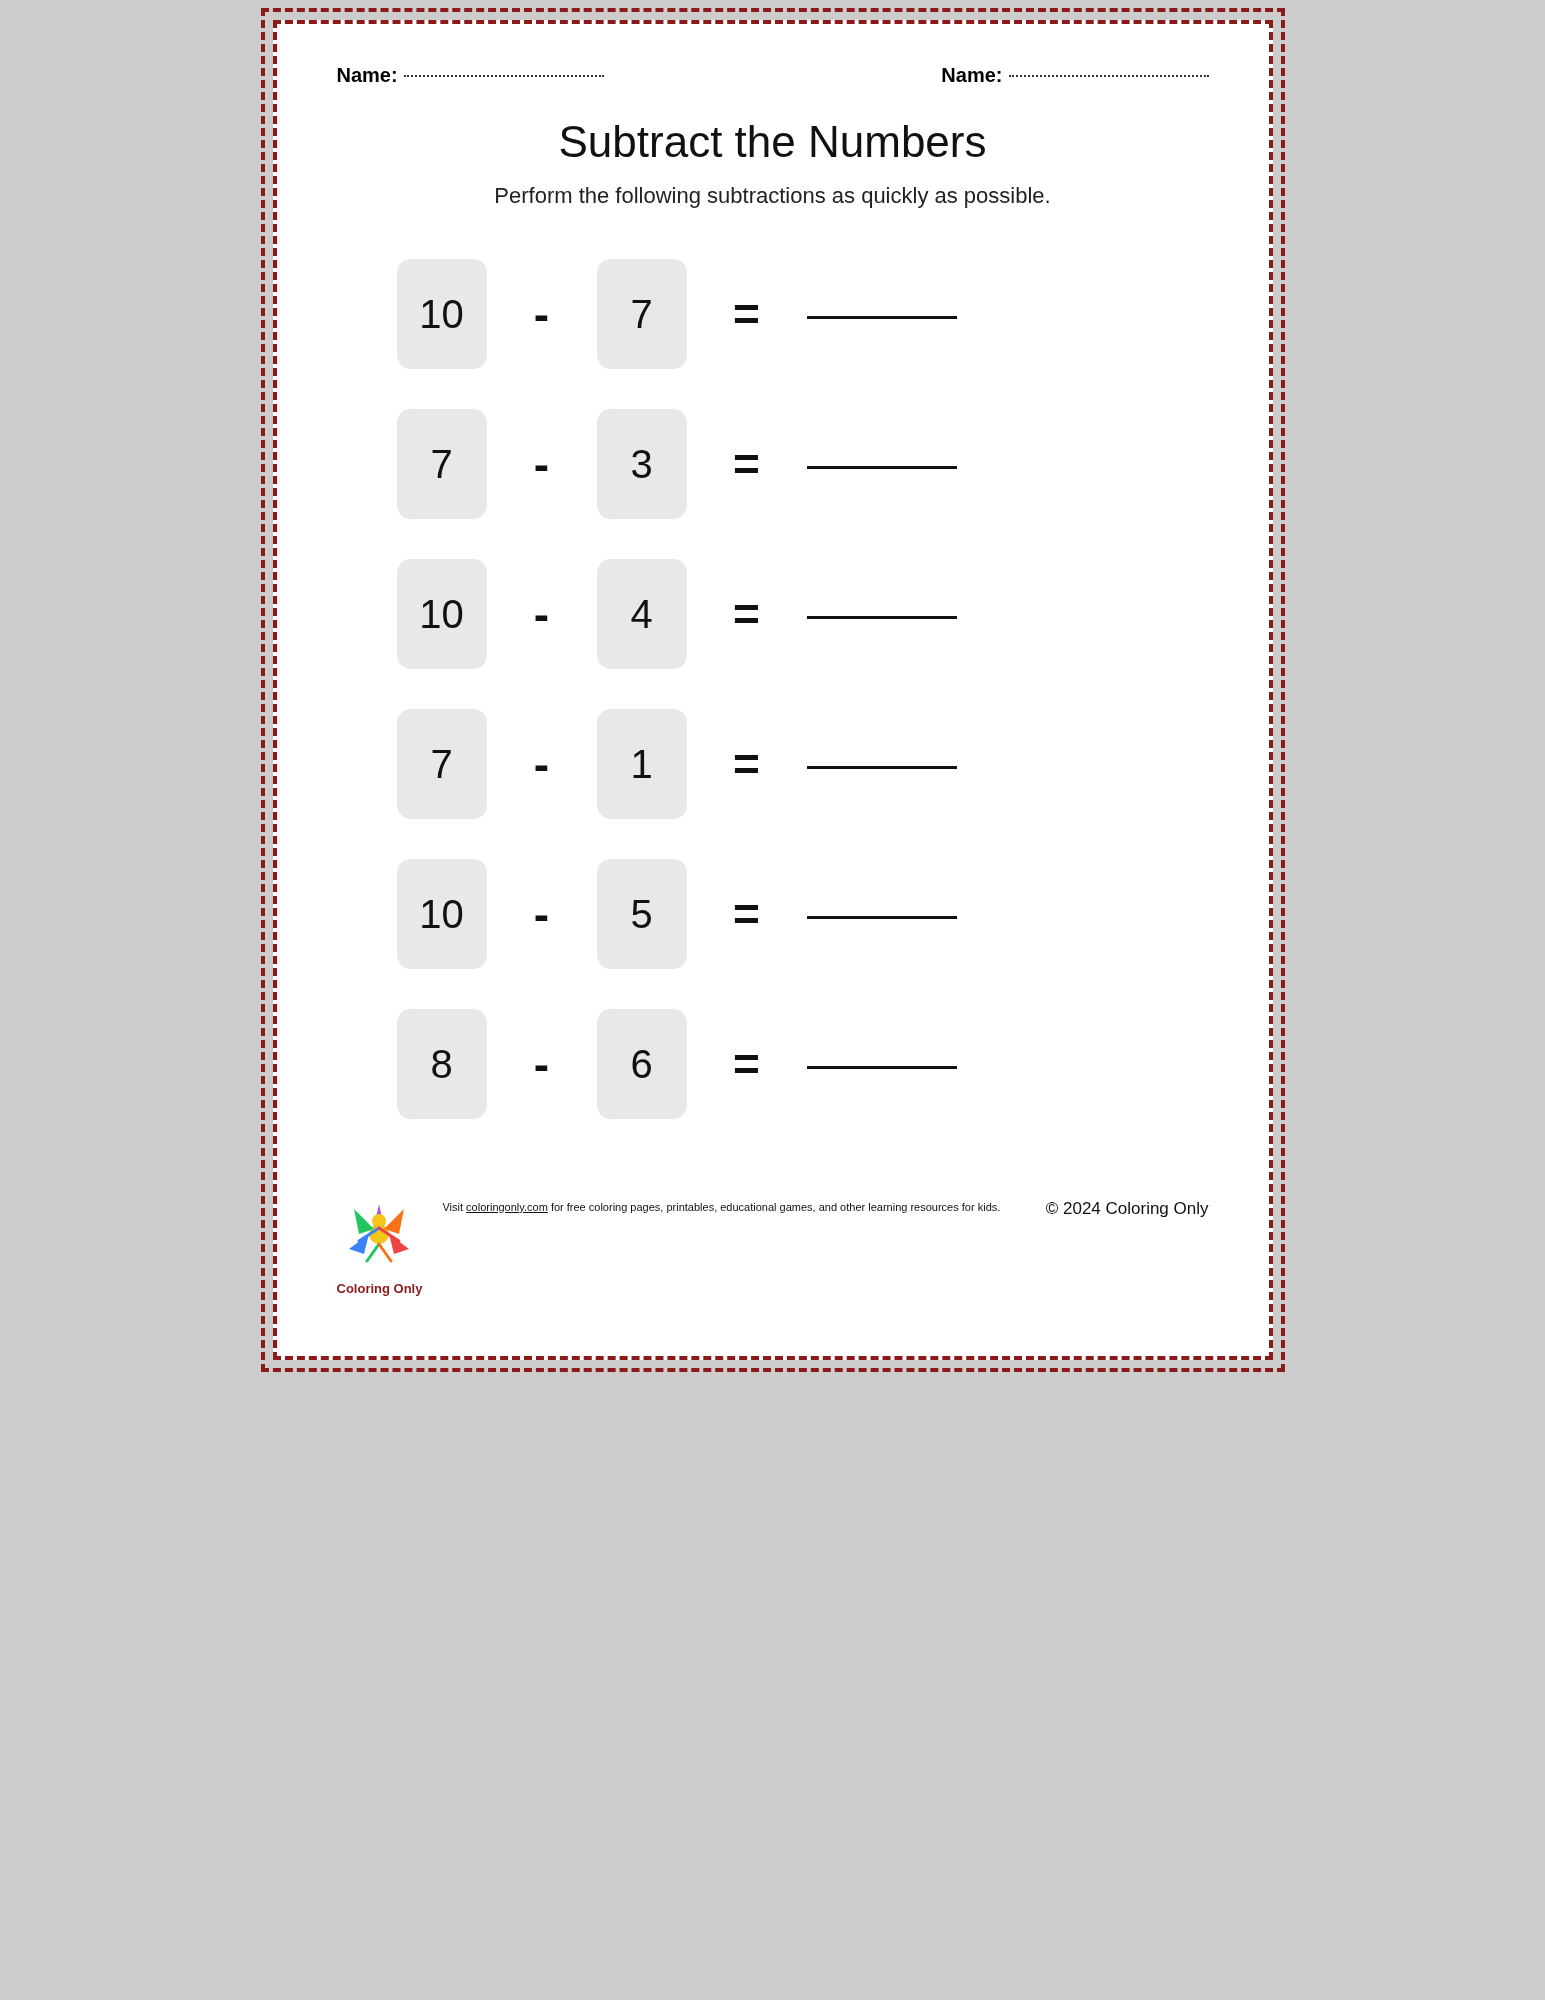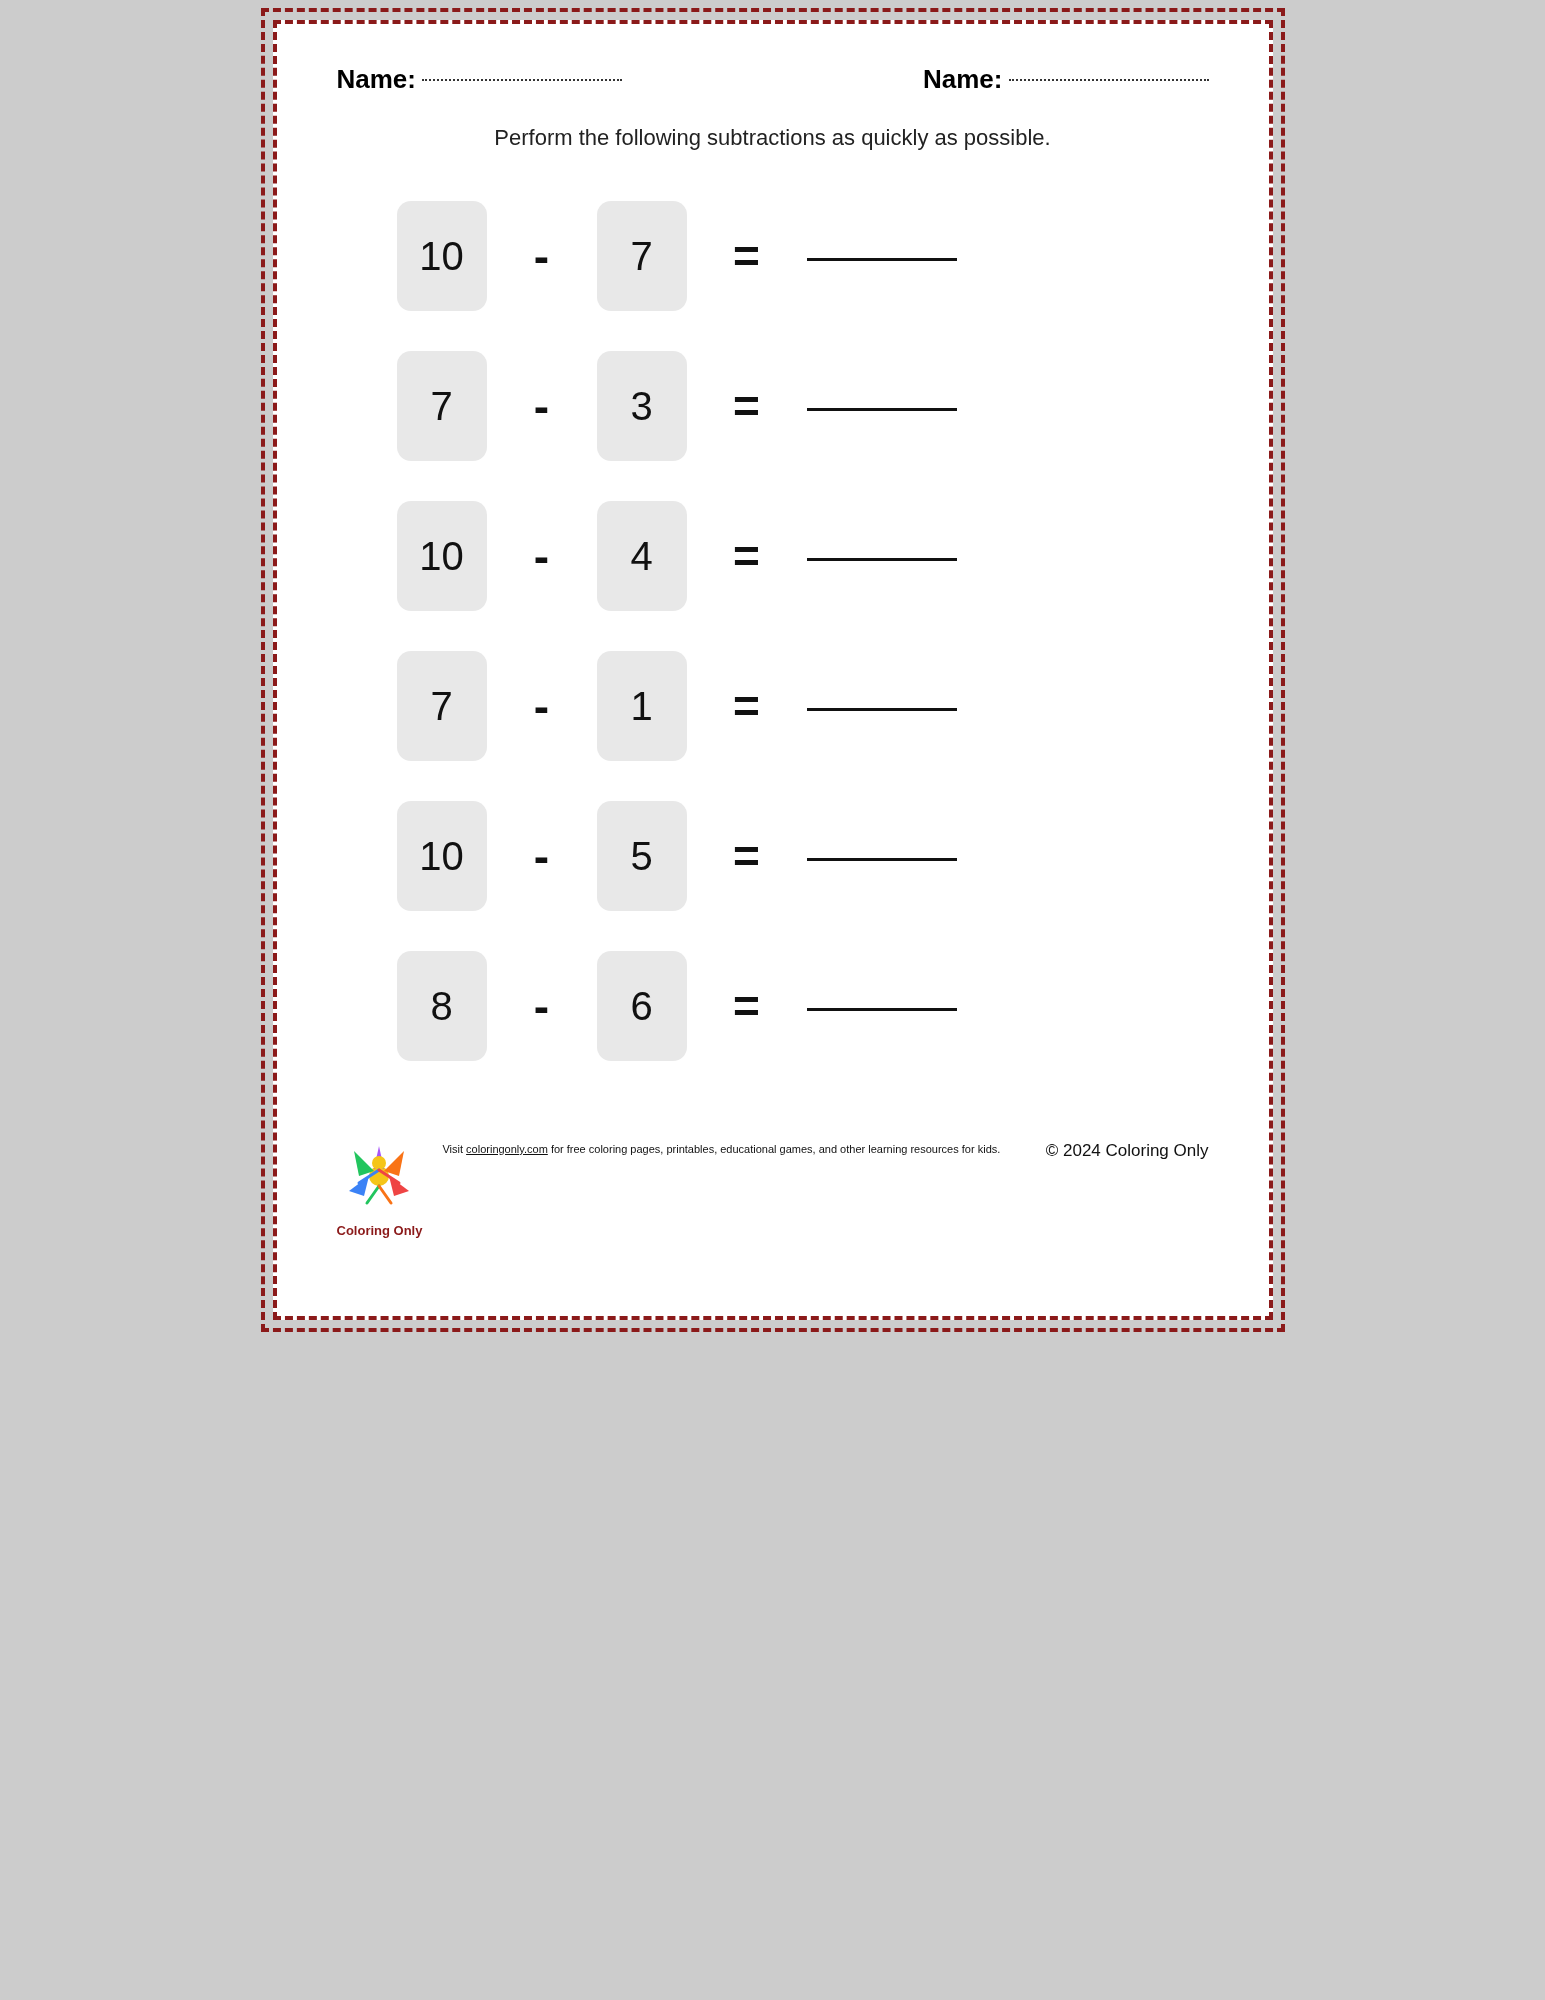--- a/index.html
+++ b/index.html
@@ -19,21 +19,21 @@
       position: relative;
       padding: 40px 60px 60px 60px;
       border: 4px dashed #8b1a1a;
       outline: 4px dashed #8b1a1a;
       outline-offset: 8px;
     }
     .header-row {
       display: flex;
       justify-content: space-between;
       margin-bottom: 30px;
-      font-size: 26px;
+      font-size: 20px;
       font-weight: bold;
     }
     .header-field {
       display: flex;
       align-items: center;
       gap: 6px;
     }
     .dotted-line {
       border-bottom: 2px dotted #333;
       width: 200px;
@@ -147,20 +147,21 @@
     <div class="header-field">
       <span>Name:</span>
       <span class="dotted-line"></span>
     </div>
     <div class="header-field">
       <span>Name:</span>
       <span class="dotted-line"></span>
     </div>
   </div>
 
+  <div class="title">Subtract the Numbers</div>
 
   <div class="subtitle">Perform the following subtractions as quickly as possible.</div>
 
   <div class="problems-container">
   <div class="problem-row">
       <div class="number-box">10</div>
       <div class="operator">-</div>
       <div class="number-box">7</div>
       <div class="equals">=</div>
       <div class="answer-line"></div>

